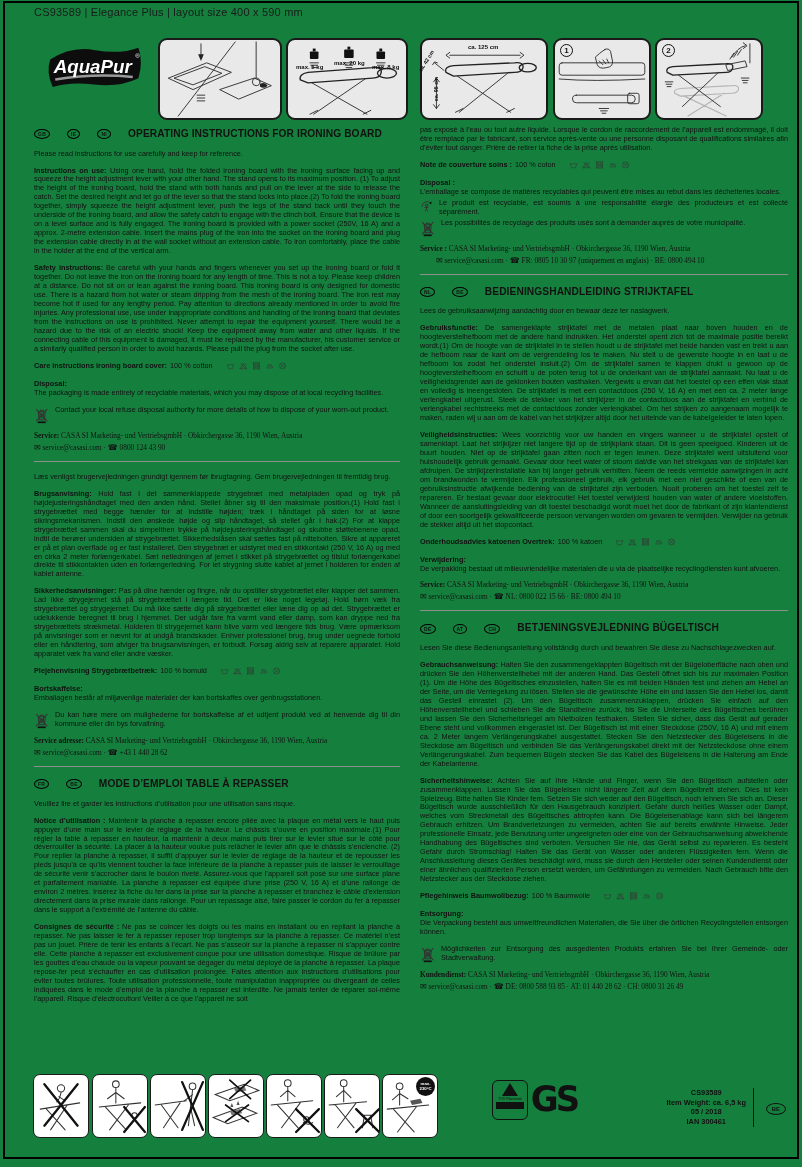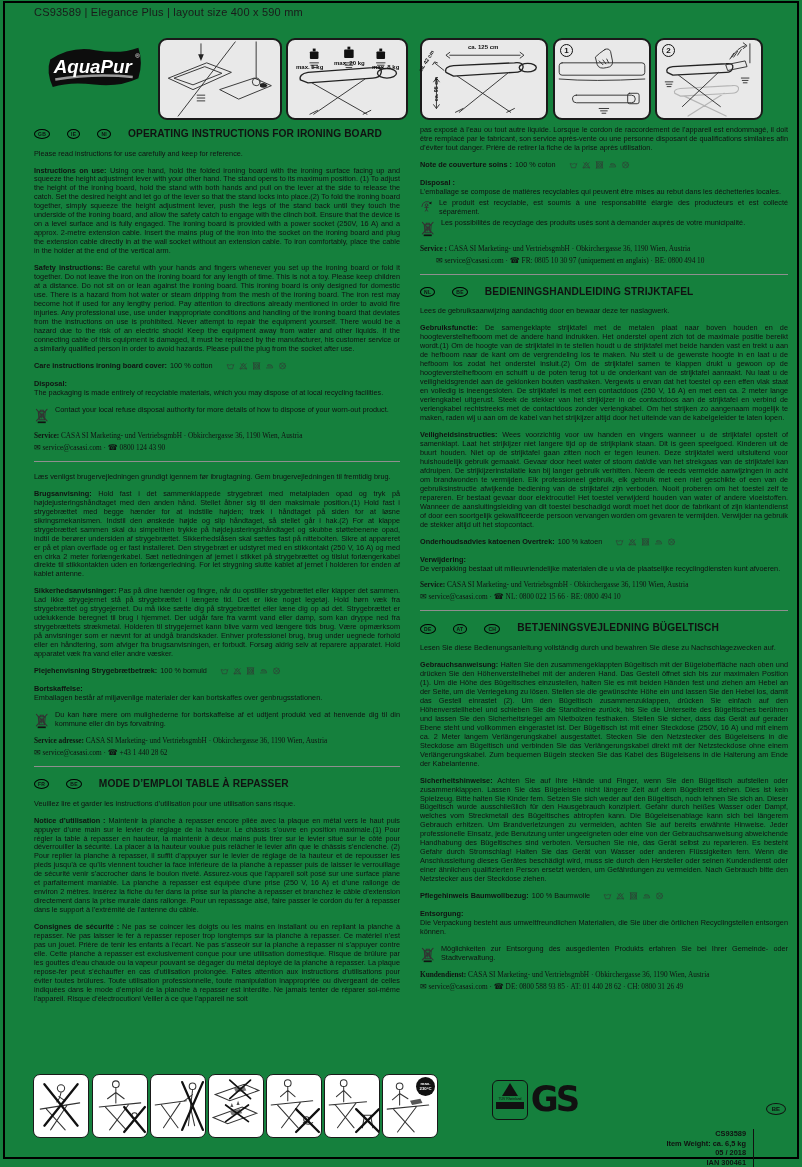--- a/index.html
+++ b/index.html
@@ -35,22 +35,22 @@
   .pict svg{width:100%;height:100%;display:block;}
   .badge{position:absolute;right:2px;top:2px;width:19px;height:19px;border-radius:50%;background:#111;color:#fff;
          font-size:4.3px;font-weight:bold;text-align:center;line-height:1.15;display:flex;flex-direction:column;justify-content:center;}
   .tuv{position:absolute;left:492px;top:1080px;width:36px;height:40px;border:1.7px solid #111;border-radius:6px;box-sizing:border-box;
        display:flex;flex-direction:column;align-items:center;justify-content:flex-start;padding-top:2px;}
   .tuv .tri-outline{width:0;height:0;border-left:8px solid transparent;border-right:8px solid transparent;border-bottom:13px solid #111;position:relative;}
   .tuv .tlabel{font-size:3.4px;margin-top:1px;}
   .tuv .tbar{width:28px;height:7px;background:#111;margin-top:1px;}
   .gs{position:absolute;left:532px;top:1078px;width:44px;height:44px;display:flex;align-items:flex-start;justify-content:center;}
   .gs span{font-weight:bold;font-size:34px;font-family:"DejaVu Sans",sans-serif;letter-spacing:-3px;color:#111;transform:scaleY(1.05);}
-  .iteminfo{position:absolute;right:48px;top:1088px;text-align:right;font-size:7.4px;font-weight:bold;line-height:1.3;
-            padding-right:7px;border-right:1.6px solid #111;margin-top:41px;}
+  .iteminfo{position:absolute;right:48px;top:1088px;text-align:center;font-size:7.4px;font-weight:bold;line-height:1.3;
+            padding-right:7px;border-right:1.6px solid #111;}
   .be-oval{position:absolute;right:16px;top:1103px;border:1.2px solid #111;border-radius:50%;font-size:6px;font-weight:bold;padding:2px 5px;}
   .ln{stroke:#222;fill:none;stroke-width:1.4;stroke-linecap:round;stroke-linejoin:round;}
   .lnthin{stroke:#333;fill:none;stroke-width:1;stroke-linecap:round;}
   .lnghost{stroke:#b5b5b5;fill:none;stroke-width:1.2;stroke-linecap:round;}
   .xmark{stroke:#111;fill:none;stroke-width:2.2;stroke-linecap:round;}
 </style>
 </head>
 <body>
 
 <svg width="0" height="0" style="position:absolute" aria-hidden="true">

